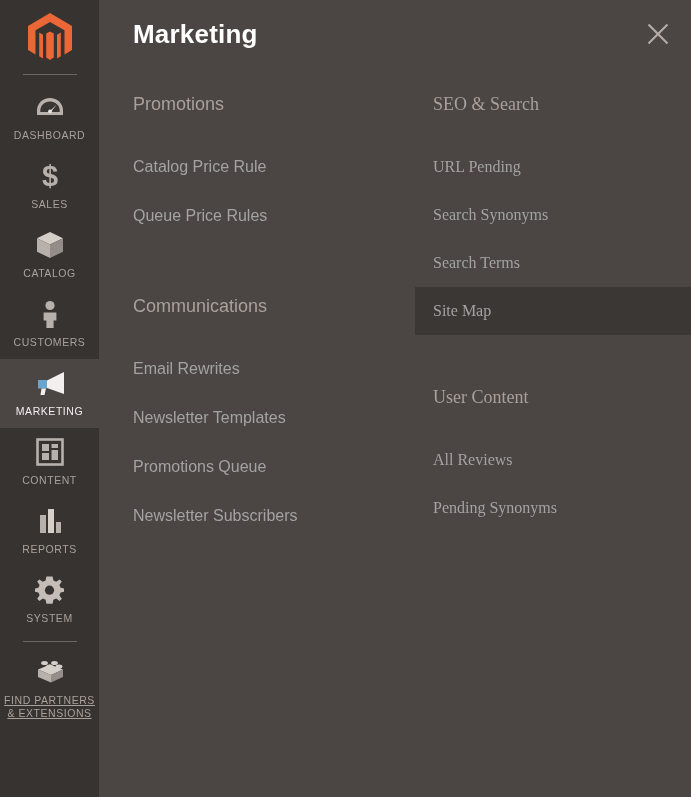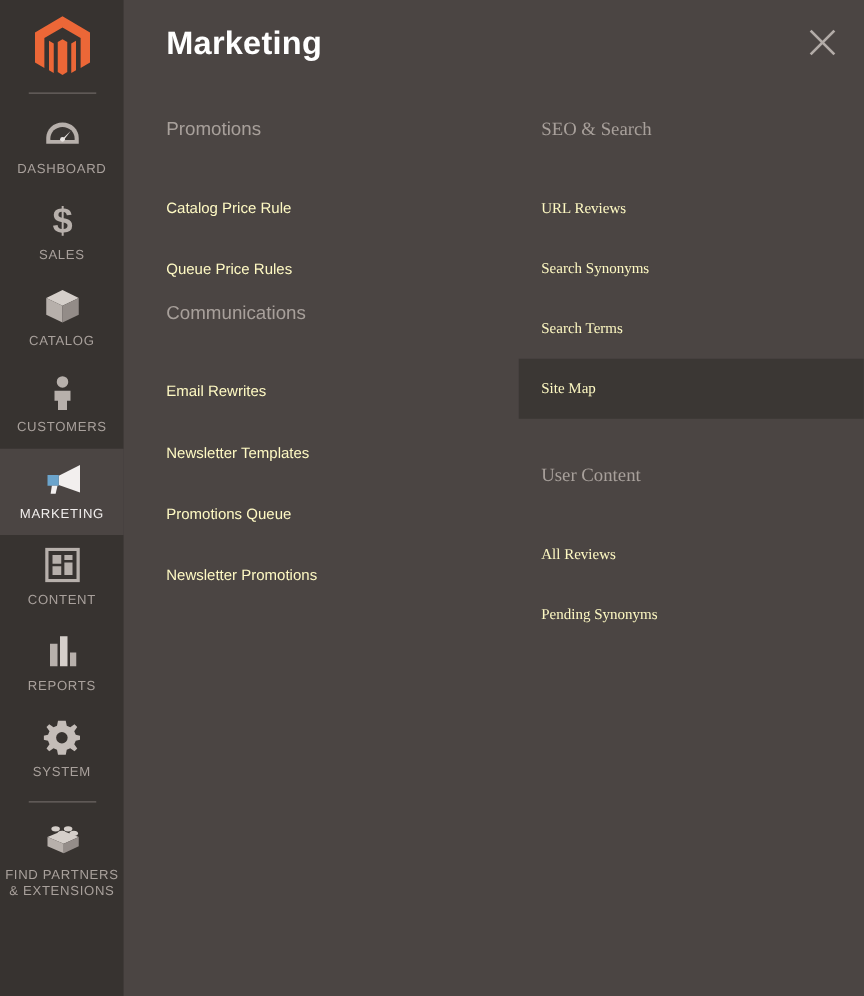--- a/index.html
+++ b/index.html
@@ -124,32 +124,32 @@
   .col {
     position: absolute;
     top: 0;
   }
   .col-left  { left: 34px;  width: 280px; }
   .col-right { left: 316px; width: 276px; font-family: Liberation Serif, serif; }
 
   .group { position: relative; }
 
   .group-title {
-    font-size: 15px;
+    font-size: 18px;
     color: #a8a09b;
     line-height: 20px;
     padding-left: 18px;
     margin-bottom: 29px;
   }
   .col-left .group-title { padding-left: 0; }
 
   .menu-link {
     display: block;
-    font-size: 12px;
-    color: #fef9c3;
+    font-size: 16px;
+    color: #a3a3a3;
     line-height: 19px;
     height: 48px;
     padding-top: 14px;
     padding-left: 18px;
     cursor: pointer;
     white-space: nowrap;
   }
   .col-left .menu-link { padding-left: 0; height: 49px; }
 
   .menu-link.current {
@@ -273,21 +273,21 @@
         <svg width="32" height="28" viewBox="0 0 32 28">
           <ellipse cx="10.5" cy="5" rx="3.4" ry="2.1" fill="#d5cfca"></ellipse>
           <ellipse cx="20.5" cy="5" rx="3.4" ry="2.1" fill="#d5cfca"></ellipse>
           <ellipse cx="15.5" cy="8.6" rx="3.4" ry="2.1" fill="#d5cfca"></ellipse>
           <ellipse cx="25" cy="8.6" rx="3.4" ry="2.1" fill="#d5cfca"></ellipse>
           <path d="M4 11.5 L16 6.5 L29 11.5 L17 17 Z" fill="#d5cfca"></path>
           <path d="M4 11.5 L17 17 L17 24.5 L4 19 Z" fill="#b7b0ab"></path>
           <path d="M29 11.5 L17 17 L17 24.5 L29 19 Z" fill="#948d89"></path>
         </svg>
       </span>
-      <span class="nav-label" style="white-space: pre-line;">FIND PARTNERS
+      <span class="nav-label" style="white-space: pre-line; text-decoration: underline;">FIND PARTNERS
 &amp; EXTENSIONS</span>
     </div>
 
   </nav>
 
   <section id="panel">
 
     <h1 id="panel-title">Marketing</h1>
 
     <div id="close-button">
@@ -300,41 +300,41 @@
     <div class="columns">
 
       <div class="col col-left">
 
         <div class="group">
           <div class="group-title">Promotions</div>
           <a class="menu-link">Catalog Price Rule</a>
           <a class="menu-link">Queue Price Rules</a>
         </div>
 
-        <div class="group" style="">
+        <div class="group" style="margin-top: 55px;">
           <div class="group-title">Communications</div>
           <a class="menu-link">Email Rewrites</a>
           <a class="menu-link">Newsletter Templates</a>
           <a class="menu-link">Promotions Queue</a>
-          <a class="menu-link">Newsletter Promotions</a>
+          <a class="menu-link">Newsletter Subscribers</a>
         </div>
 
       </div>
 
       <div class="col col-right">
 
         <div class="group">
           <div class="group-title">SEO &amp; Search</div>
-          <a class="menu-link">URL Reviews</a>
+          <a class="menu-link">URL Pending</a>
           <a class="menu-link">Search Synonyms</a>
           <a class="menu-link">Search Terms</a>
           <a class="menu-link current">Site Map</a>
         </div>
 
-        <div class="group" style="margin-top: 36px;">
+        <div class="group" style="margin-top: 52px;">
           <div class="group-title">User Content</div>
           <a class="menu-link">All Reviews</a>
           <a class="menu-link">Pending Synonyms</a>
         </div>
 
       </div>
 
     </div>
   </section>
 

